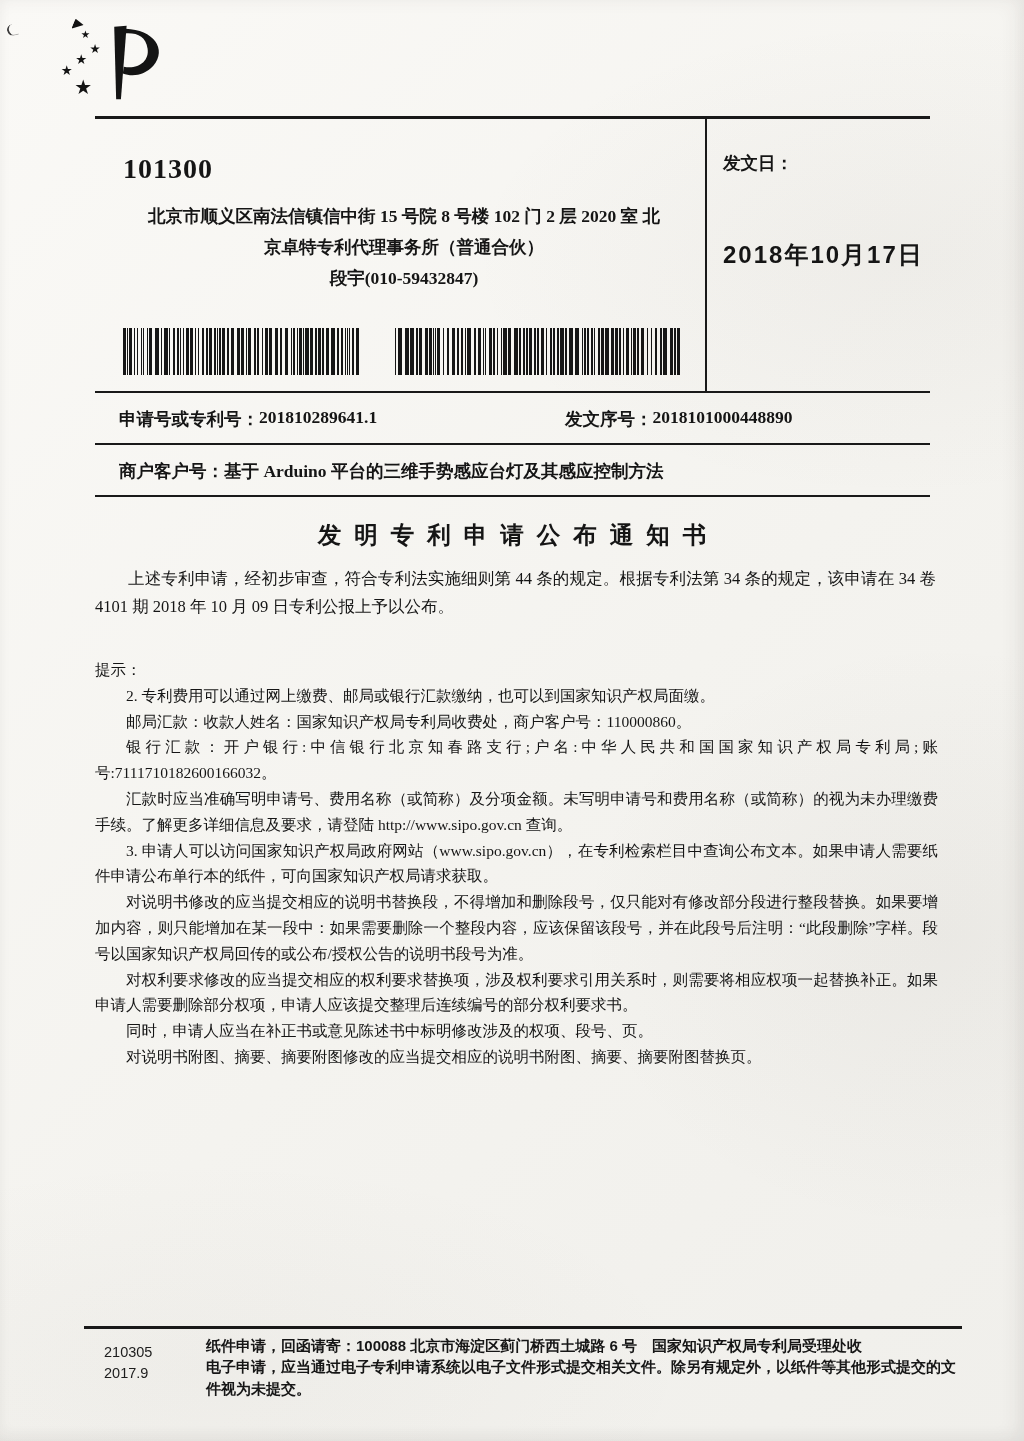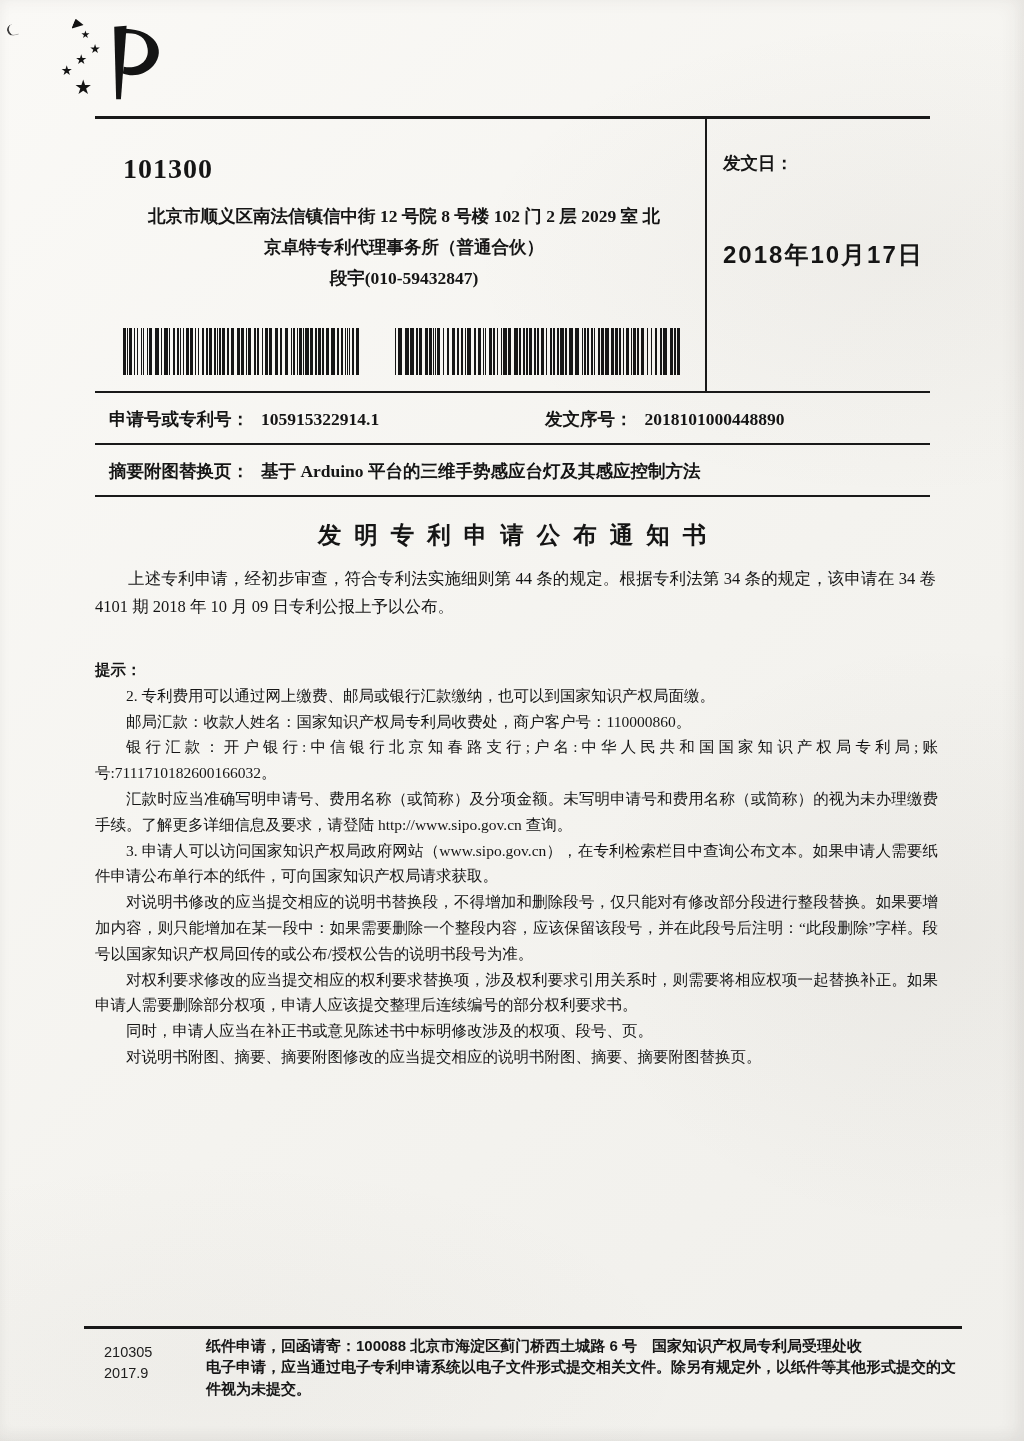--- a/index.html
+++ b/index.html
@@ -31,29 +31,29 @@
   .addr{margin-top:16px;text-align:center;font-weight:600;font-size:17.5px;line-height:31px;padding-right:14px;}
   .barcodes{display:flex;gap:36px;margin-top:34px;}
   .barcode{height:47px;overflow:hidden;display:flex;align-items:stretch;}
   .barcode i{display:block;background:#161616;height:100%;flex:none;}
   .bc1{width:236px;} .bc2{width:286px;}
   .ib-right{border-left:2px solid #191919;padding:32px 6px 0 16px;}
   .dlabel{font-size:17.5px;font-weight:700;}
   .ddate{margin-top:64px;font-size:24px;font-weight:700;letter-spacing:2px;font-family:"Liberation Sans","DejaVu Sans",sans-serif;}
   
   .frow{display:flex;align-items:baseline;border-bottom:2px solid #191919;padding:14px 0 12px 14px;font-size:17.5px;font-weight:700;}
-  .fcell{display:flex;gap:12px;align-items:center;}
+  .fcell{display:flex;align-items:flex-start;margin-left:10px;}
   .fcell.first{width:436px;flex:none;}
   .fval{font-weight:700;}
   .fval.light{font-weight:600;}
   
   .notice-title{text-align:center;font-size:23.5px;font-weight:700;letter-spacing:13px;text-indent:13px;margin:22px 0 0;}
   .lead{margin:14px 88px 0 95px;font-size:16.5px;line-height:28px;text-indent:2em;text-align:justify;font-weight:500;}
   .tips{margin:36px 86px 0 95px;font-size:15.5px;line-height:25.8px;}
-  .tips-label{font-weight:700;}
+  .tips-label{font-weight:400;}
   .tips p{margin:0;text-indent:2em;text-align:justify;}
   
   .footer{margin:auto 62px 0 84px;border-top:3px solid #191919;display:flex;padding-top:6px;font-family:"Liberation Sans","DejaVu Sans",sans-serif;}
   .fcodes{width:92px;flex:none;padding:7px 0 0 20px;font-size:14.5px;line-height:21px;color:#1d1d1d;}
   .ftext{flex:1;padding-left:10px;font-size:15px;line-height:21.5px;font-weight:600;color:#161616;}
 </style>
 </head>
 <body>
 
 <div class="page">
@@ -73,21 +73,21 @@
         <text x="25" y="17" font-size="11" font-family="'DejaVu Sans',sans-serif">★</text>
       </g>
     </svg>
   </div>
 
   <div class="box">
     <div class="infobox">
       <div class="ib-left">
         <div class="postal">101300</div>
         <div class="addr">
-          <div>北京市顺义区南法信镇信中街 12 号院 8 号楼 102 门 2 层 2029 室 北</div>
+          <div>北京市顺义区南法信镇信中街 15 号院 8 号楼 102 门 2 层 2020 室 北</div>
           <div>京卓特专利代理事务所（普通合伙）</div>
           <div>段宇(010-59432847)</div>
         </div>
         <div class="barcodes">
           <div class="barcode bc1">
               <i style="width:3px;margin-right:1px"></i>
               <i style="width:1px;margin-right:1px"></i>
               <i style="width:3px;margin-right:2px"></i>
               <i style="width:1px;margin-right:2px"></i>
               <i style="width:1px;margin-right:3px"></i>
@@ -223,30 +223,30 @@
       </div>
       <div class="ib-right">
         <div class="dlabel">发文日：</div>
         <div class="ddate">2018年10月17日</div>
       </div>
     </div>
 
     <div class="frow">
       <div class="fcell first">
         <span>申请号或专利号：</span>
-        <span class="fval">105915322914.1</span>
+        <span class="fval">201810289641.1</span>
       </div>
       <div class="fcell">
         <span>发文序号：</span>
         <span class="fval">2018101000448890</span>
       </div>
     </div>
     <div class="frow">
       <div class="fcell">
-        <span>摘要附图替换页：</span>
+        <span>商户客户号：</span>
         <span class="fval light">基于 Arduino 平台的三维手势感应台灯及其感应控制方法</span>
       </div>
     </div>
   </div>
 
   <h1 class="notice-title">发明专利申请公布通知书</h1>
   <p class="lead">上述专利申请，经初步审查，符合专利法实施细则第 44 条的规定。根据专利法第 34 条的规定，该申请在 34 卷 4101 期 2018 年 10 月 09 日专利公报上予以公布。</p>
 
   <div class="tips">
     <div class="tips-label">提示：</div>

